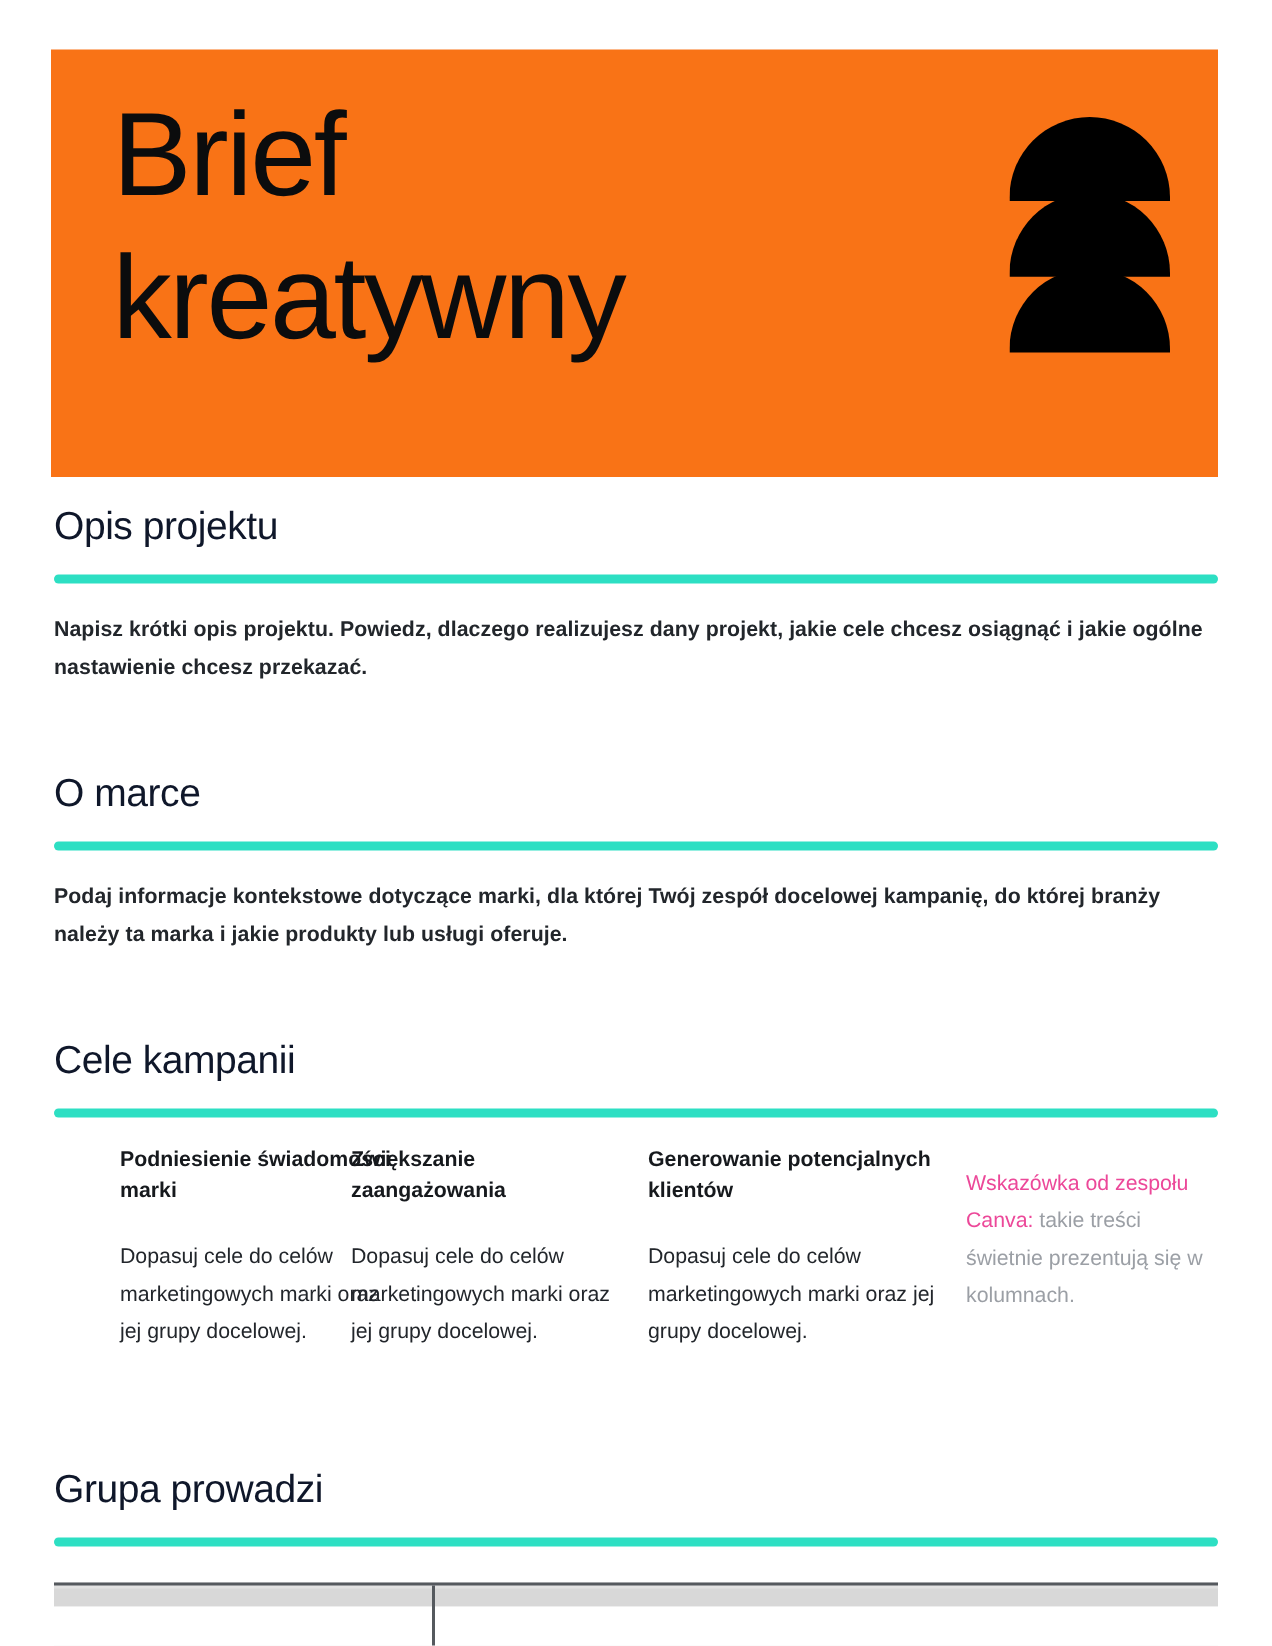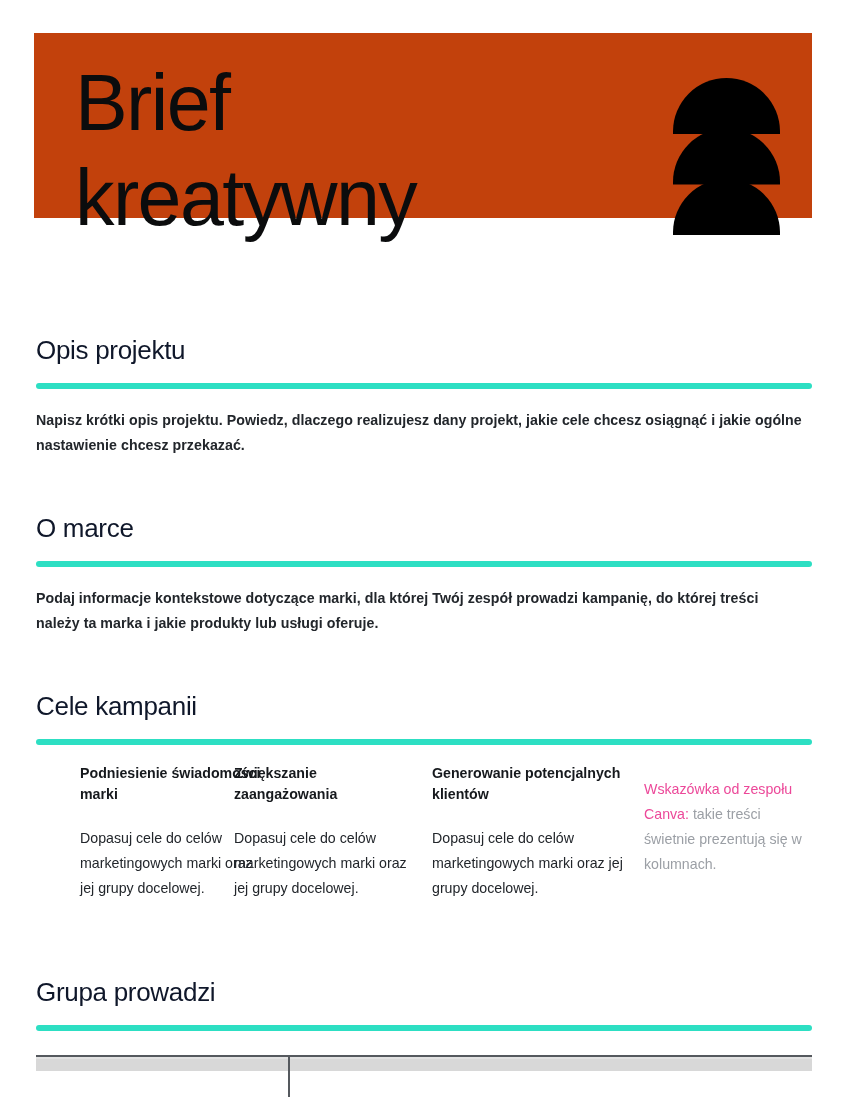--- a/index.html
+++ b/index.html
@@ -16,22 +16,22 @@
     color: #16191d;
     -webkit-font-smoothing: antialiased;
   }
 
   
   .banner {
     position: absolute;
     left: 34px;
     top: 33px;
     width: 778px;
-    height: 185px;
-    background: #c2410c;
+    height: 285px;
+    background: #f97316;
     box-sizing: border-box;
     padding-left: 40px;
   }
   .banner-title {
     position: absolute;
     left: 41px;
     top: 22px;
     width: 560px;
     font-size: 79px;
     line-height: 95px;
@@ -170,21 +170,21 @@
 
 <div class="section" style="top:334px;">
   <h2 class="section-title">Opis projektu</h2>
   <div class="divider"></div>
   <p class="body-text">Napisz krótki opis projektu. Powiedz, dlaczego realizujesz dany projekt, jakie cele chcesz osiągnąć i jakie ogólne nastawienie chcesz przekazać.</p>
 </div>
 
 <div class="section" style="top:512px;">
   <h2 class="section-title">O marce</h2>
   <div class="divider"></div>
-  <p class="body-text">Podaj informacje kontekstowe dotyczące marki, dla której Twój zespół prowadzi kampanię, do której treści należy ta marka i jakie produkty lub usługi oferuje.</p>
+  <p class="body-text">Podaj informacje kontekstowe dotyczące marki, dla której Twój zespół docelowej kampanię, do której branży należy ta marka i jakie produkty lub usługi oferuje.</p>
 </div>
 
 <div class="section" style="top:690px;">
   <h2 class="section-title">Cele kampanii</h2>
   <div class="divider"></div>
 
   <div class="columns">
 
     <div class="col col-1">
       <p class="col-head">Podniesienie świadomości marki</p>

